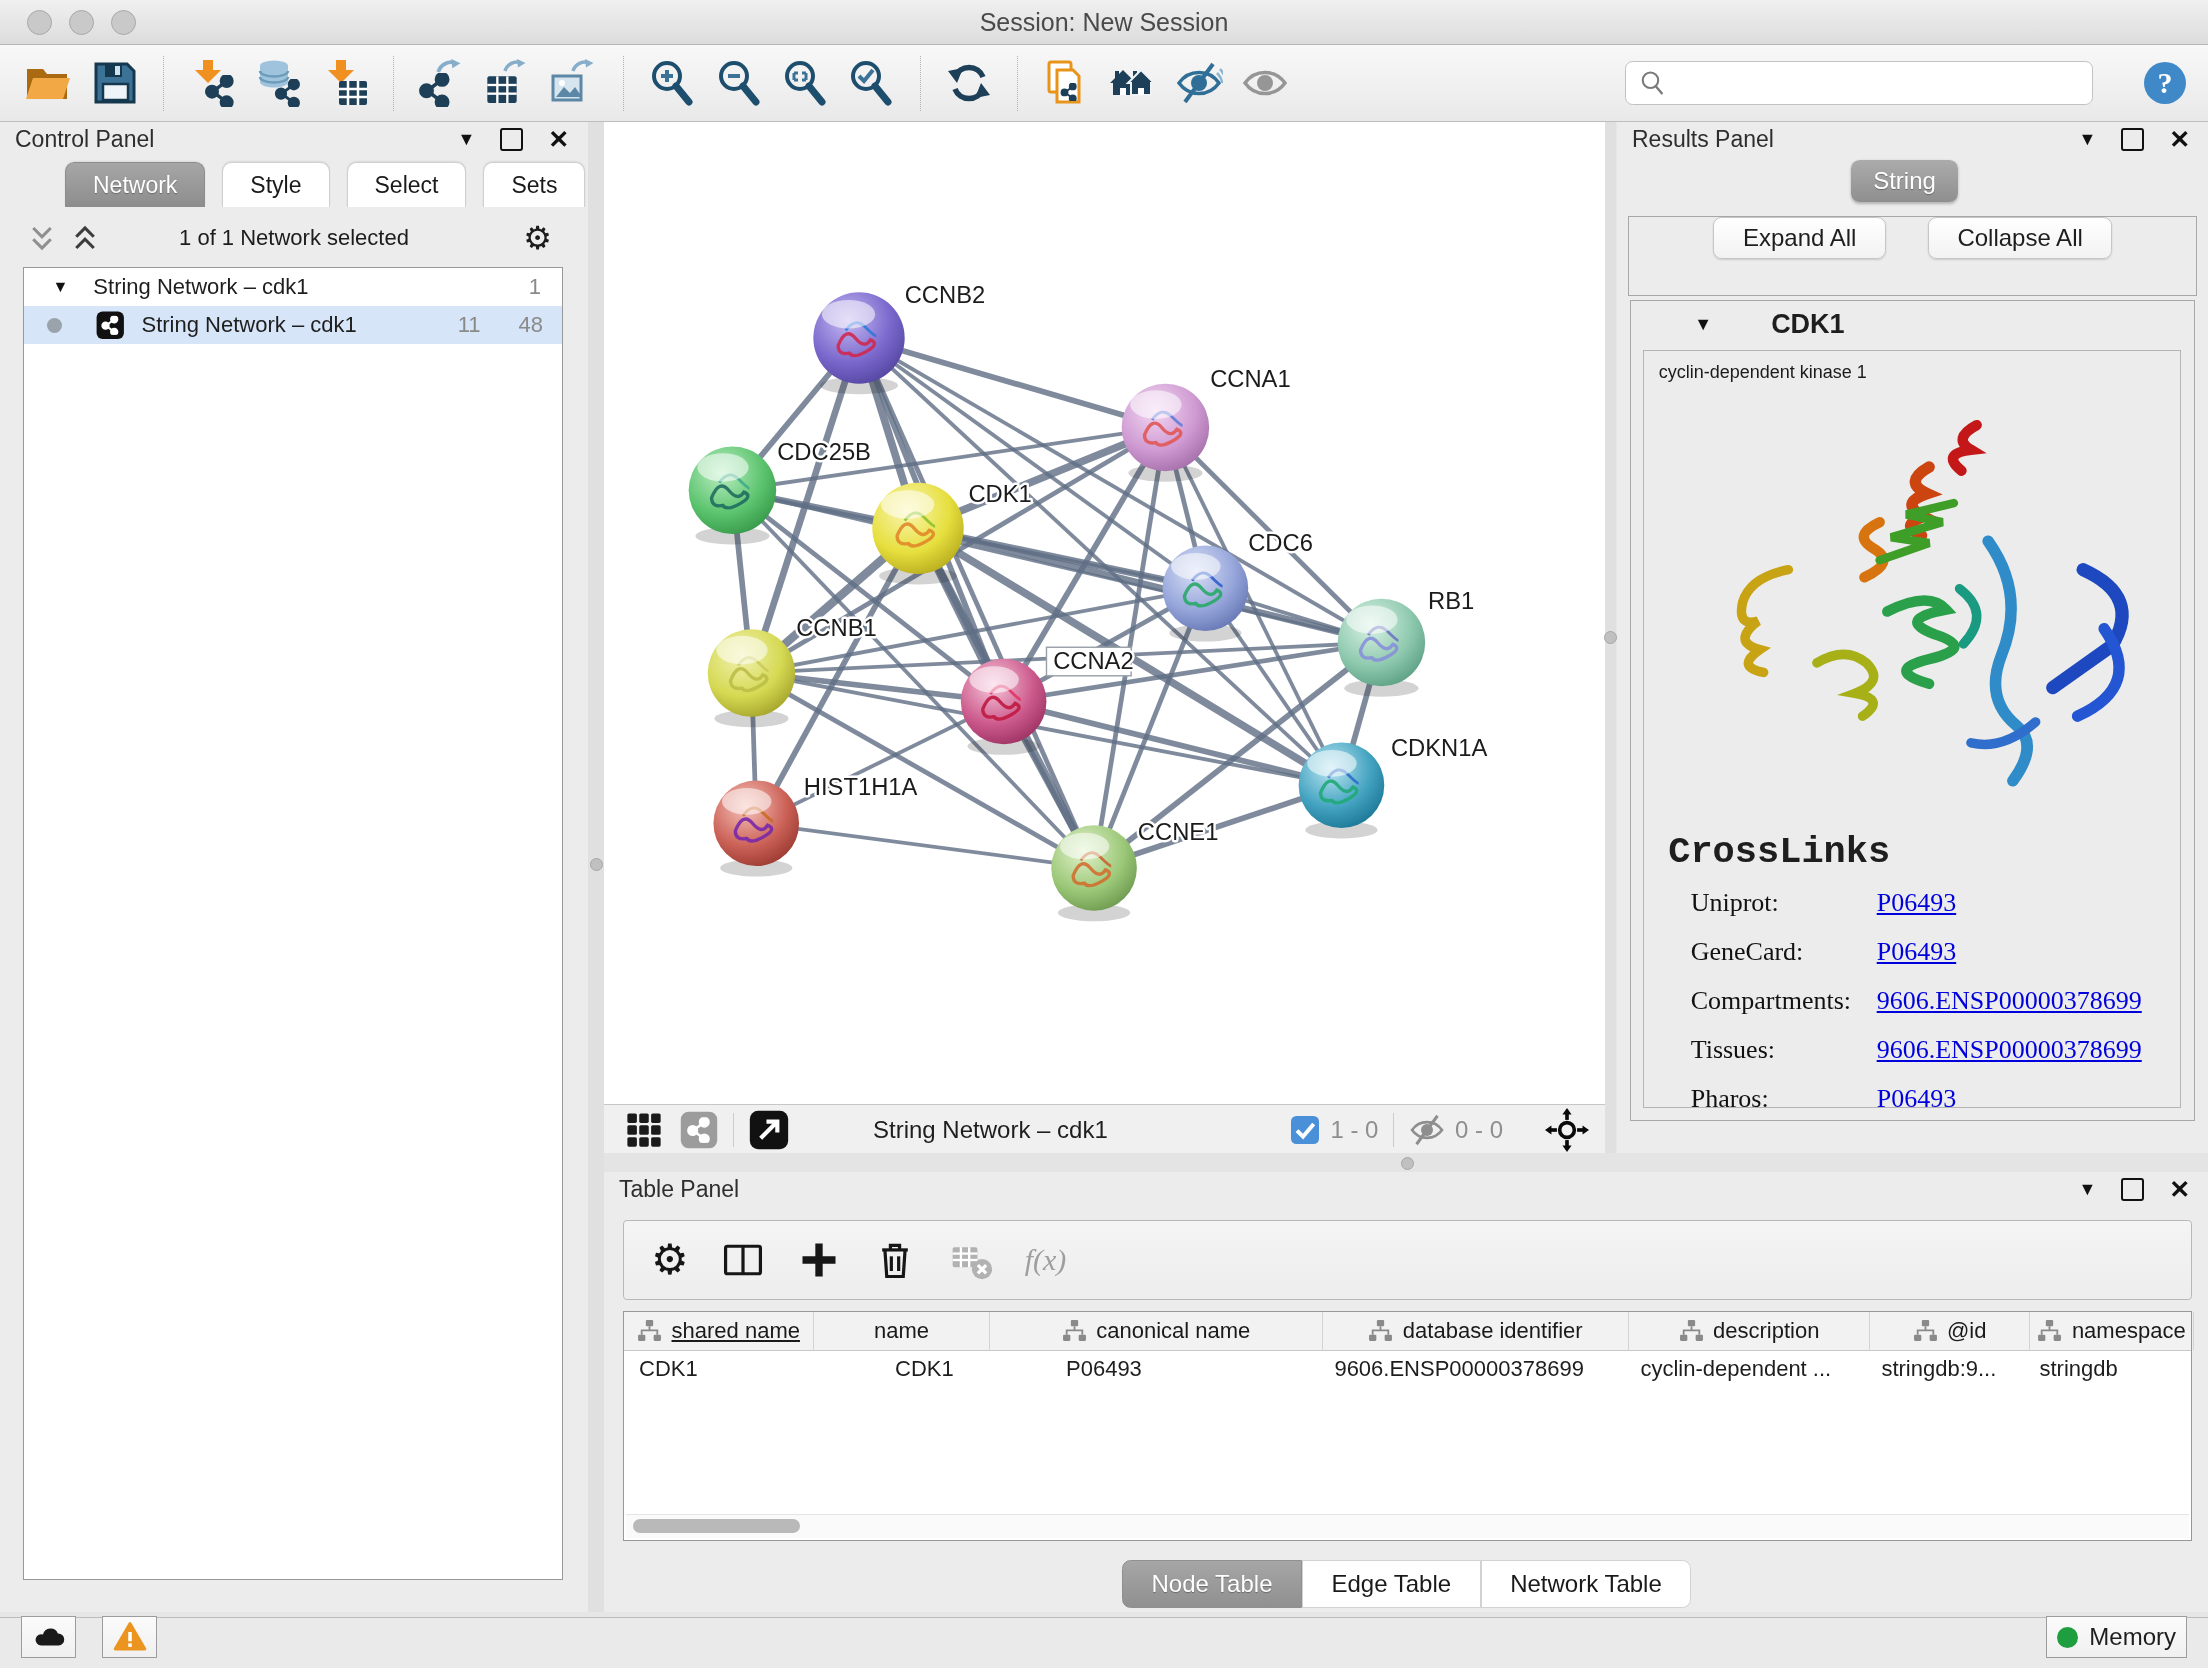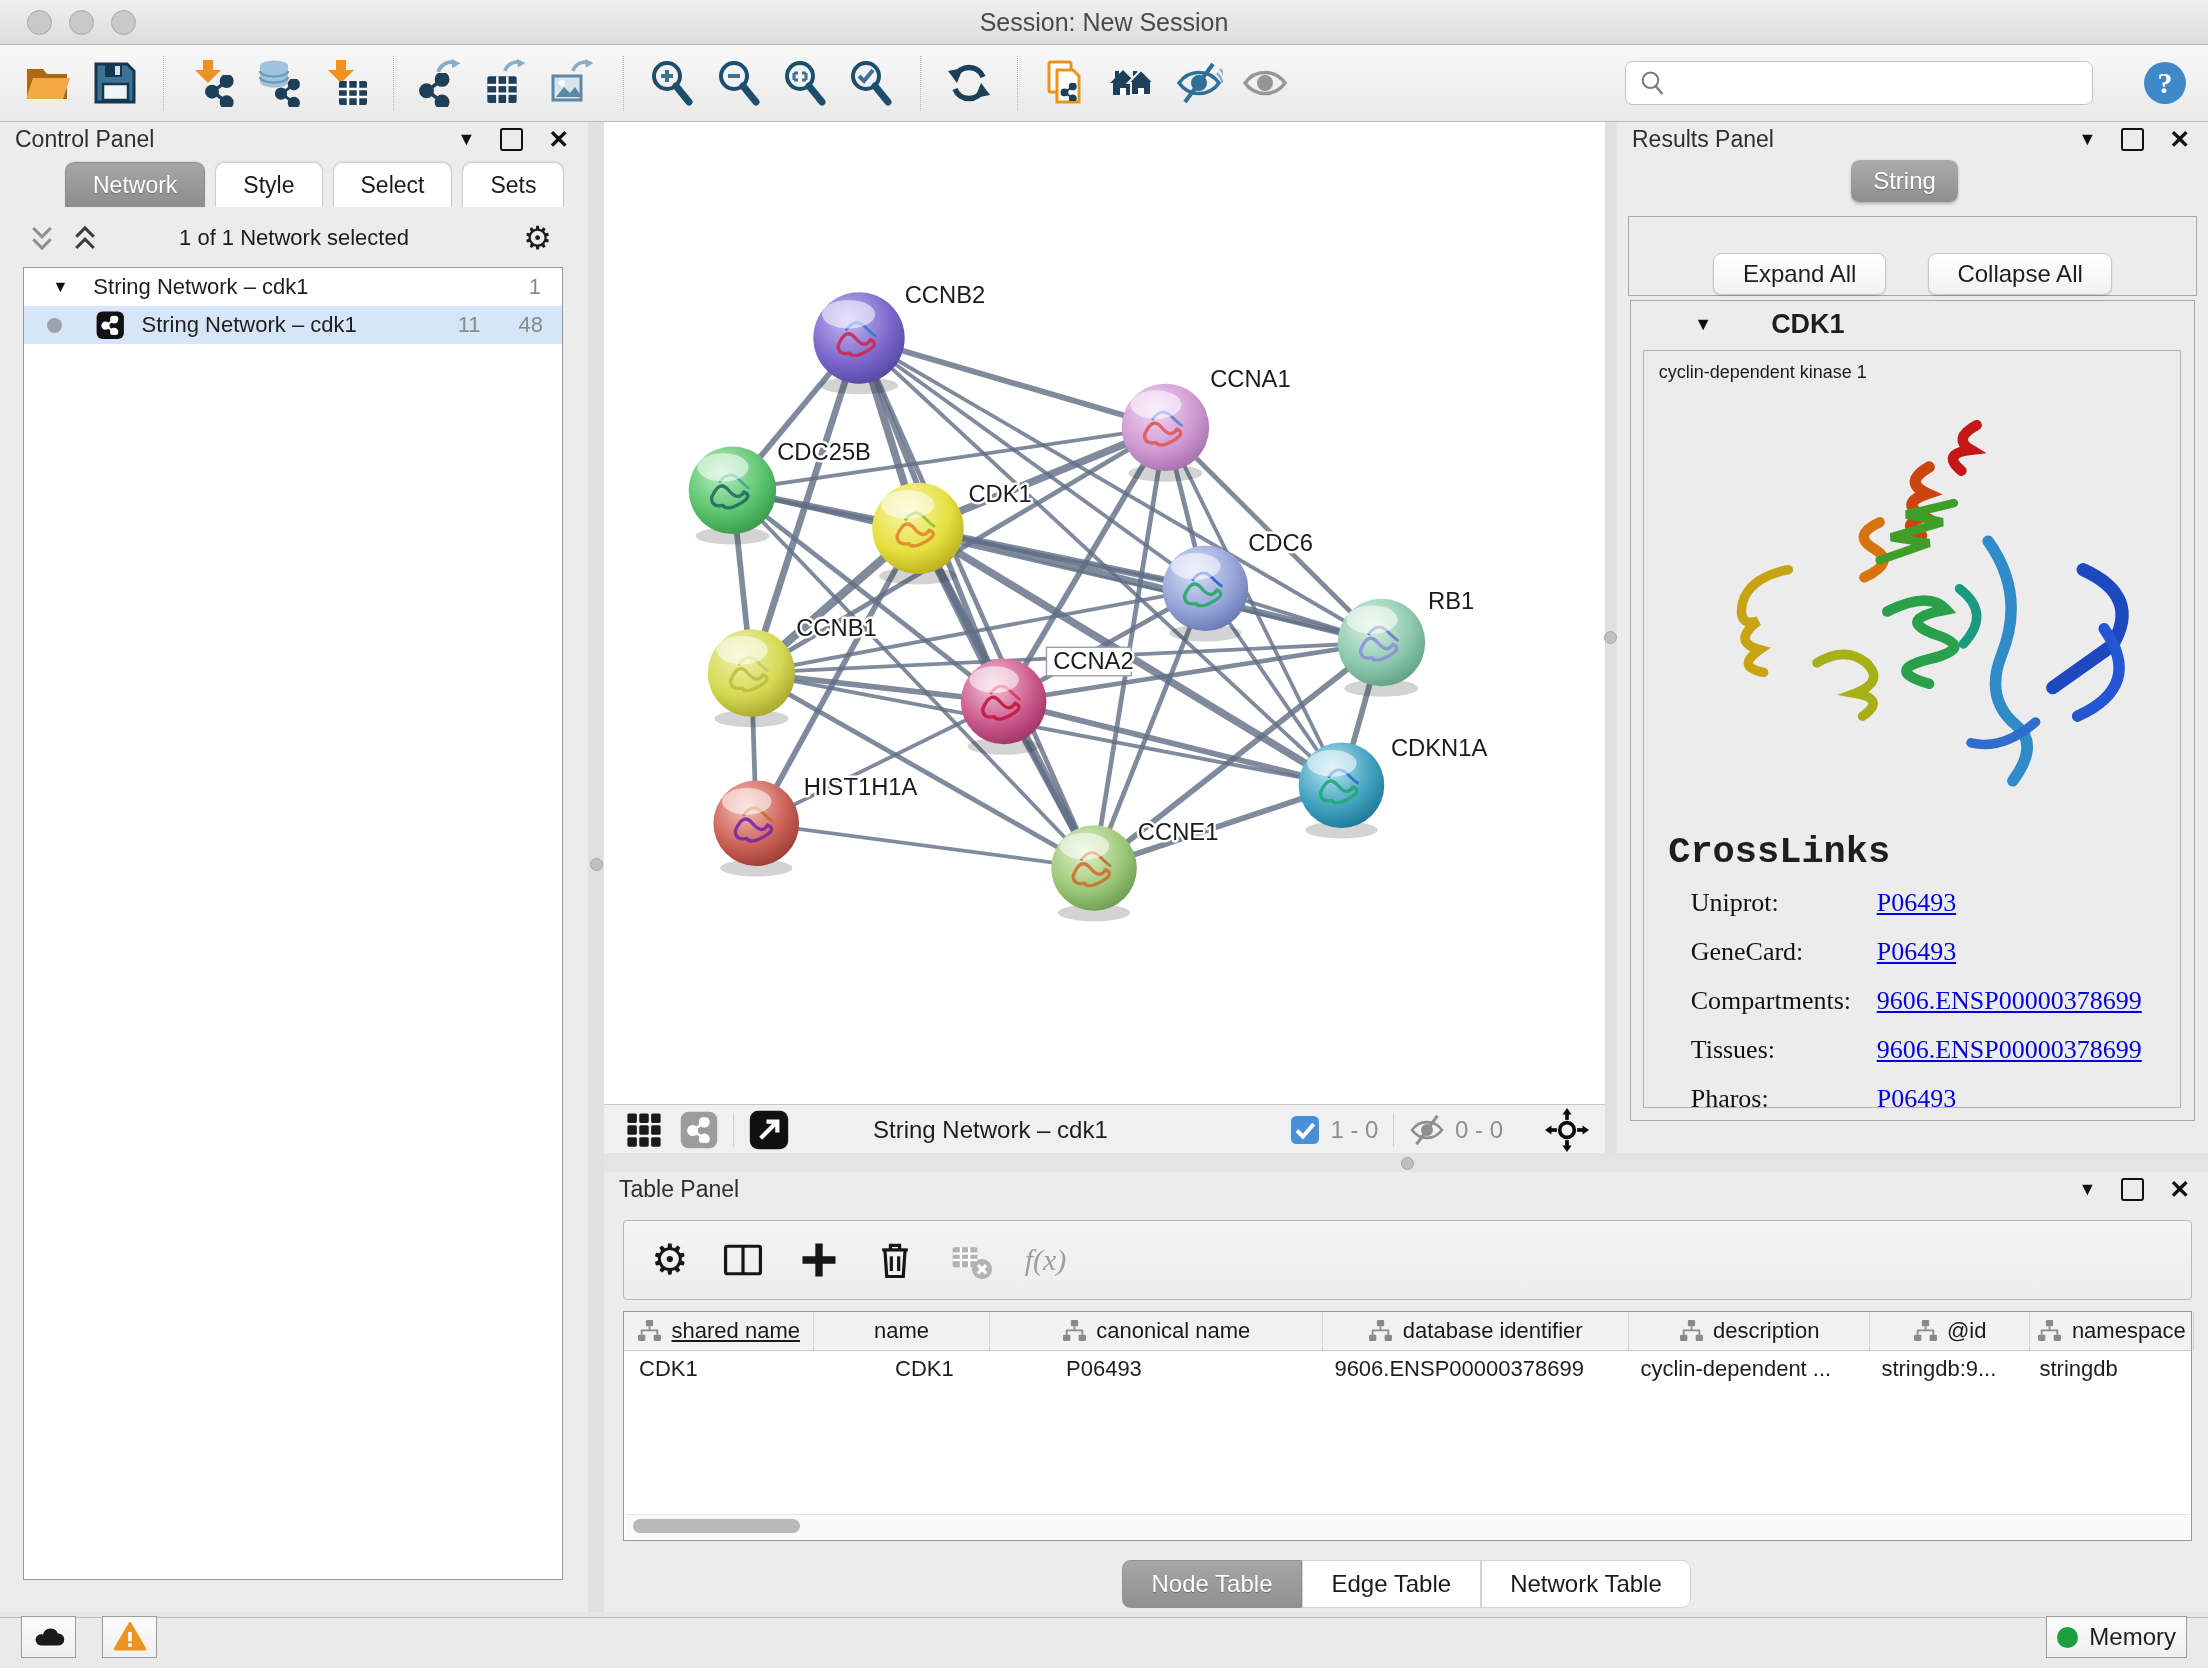--- a/index.html
+++ b/index.html
@@ -22,21 +22,21 @@
              border-radius:7.6px;display:flex;align-items:center;padding:0 11.4px;box-sizing:border-box;flex:none}
   .searchbox input{border:none;outline:none;flex:1;font-size:23px;font-family:"Liberation Sans",sans-serif;background:transparent}
   .helpbtn{width:49px;height:49px;margin-right:19px;flex:none}
   
   .phead{height:34px;display:flex;align-items:center;font-size:23px;color:#2e2e2e;padding:0 15px}
   .phead .sp{flex:1}
   .ph-ic{display:flex;align-items:center;gap:25px;margin-right:3.8px}
   .tri{font-size:18px;color:#111;line-height:1}
   .sqr{width:19px;height:19px;border:2.4px solid #111;border-radius:2.9px;display:inline-block}
   .xx{font-size:25px;font-weight:bold;color:#111;line-height:1}
-  .tabrow{display:flex;gap:10px}
+  .tabrow{display:flex;gap:17px}
   .tab{height:44px;padding:0 27px;display:flex;align-items:center;font-size:23px;background:#fff;
        border:1px solid #cfcfcf;border-bottom:none;border-radius:9.5px 9.5px 0 0;color:#1a1a1a;box-shadow:0 -1px 1.9px rgba(0,0,0,.08)}
   .tab.sel{background:linear-gradient(#a6a6a6,#8d8d8d);color:#fff;border-color:#8d8d8d;text-shadow:0 1px 1px rgba(0,0,0,.3)}
   
   .cpanel{left:0;top:122px;width:588px;height:1490px;background:#ececec}
   .cp-tabs{position:absolute;left:65px;top:40px}
   .cp-tools{position:absolute;left:0;top:95px;width:588px;height:42px;display:flex;align-items:center}
   .chev{margin-left:27px}
   .seltext{position:absolute;left:0;width:588px;text-align:center;font-size:22px;color:#1c1c1c}
   .gear-ch{font-size:32px;color:#1c1c1c;margin-left:auto;margin-right:36px;line-height:1}
@@ -56,21 +56,21 @@
           border-top:1px solid #c6c6c6;display:flex;align-items:center;font-size:24px}
   .net-tb svg{flex:none}
   .ntsep{height:34px;border-left:1px solid #cccccc;margin:0 15px}
   .cnt-gray{color:#8e8e8e;font-size:24px;margin-left:9.5px}
   
   .rpanel{left:1617px;top:122px;width:592px;height:1031px;background:#ececec}
   .rp-tab{position:absolute;left:234px;top:38px;width:107px;height:42px;border-radius:8.6px;
           background:linear-gradient(#ababab,#8f8f8f);color:#fff;display:flex;align-items:center;justify-content:center;
           font-size:24px;box-shadow:0 1.9px 2.9px rgba(0,0,0,.25);text-shadow:0 1px 1px rgba(0,0,0,.3)}
   .rp-box1{position:absolute;left:11.4px;top:94px;width:569px;height:80px;border:1.9px solid #a8a8a8;background:#ececec;box-sizing:border-box;
-           display:flex;align-items:flex-end;justify-content:center;gap:42px}
+           display:flex;align-items:flex-start;justify-content:center;gap:42px}
   .rbtn{height:40px;padding:0 28.5px;background:linear-gradient(#ffffff,#f2f2f2);border:1px solid #c6c6c6;border-radius:8.6px;
         font-size:24px;display:flex;align-items:center;box-shadow:0 1px 1.9px rgba(0,0,0,.15)}
   .rp-box2{position:absolute;left:13.3px;top:178px;width:565px;height:821px;border:1.9px solid #a8a8a8;background:#ececec;box-sizing:border-box}
   .rp-genehead{height:46px;display:flex;align-items:center}
   .rp-genehead .tri{margin-left:63px}
   .genename{font-size:27px;font-weight:bold;margin-left:59px}
   .rp-inner{position:absolute;left:11.4px;top:49px;width:538px;height:758px;border:1.9px solid #b4b4b4;box-sizing:border-box;
             padding:11.4px 15px;overflow:hidden}
   .desc{font-size:18px;color:#1b1b1b}
   .protein{display:block;margin:25px auto 5.7px auto}

